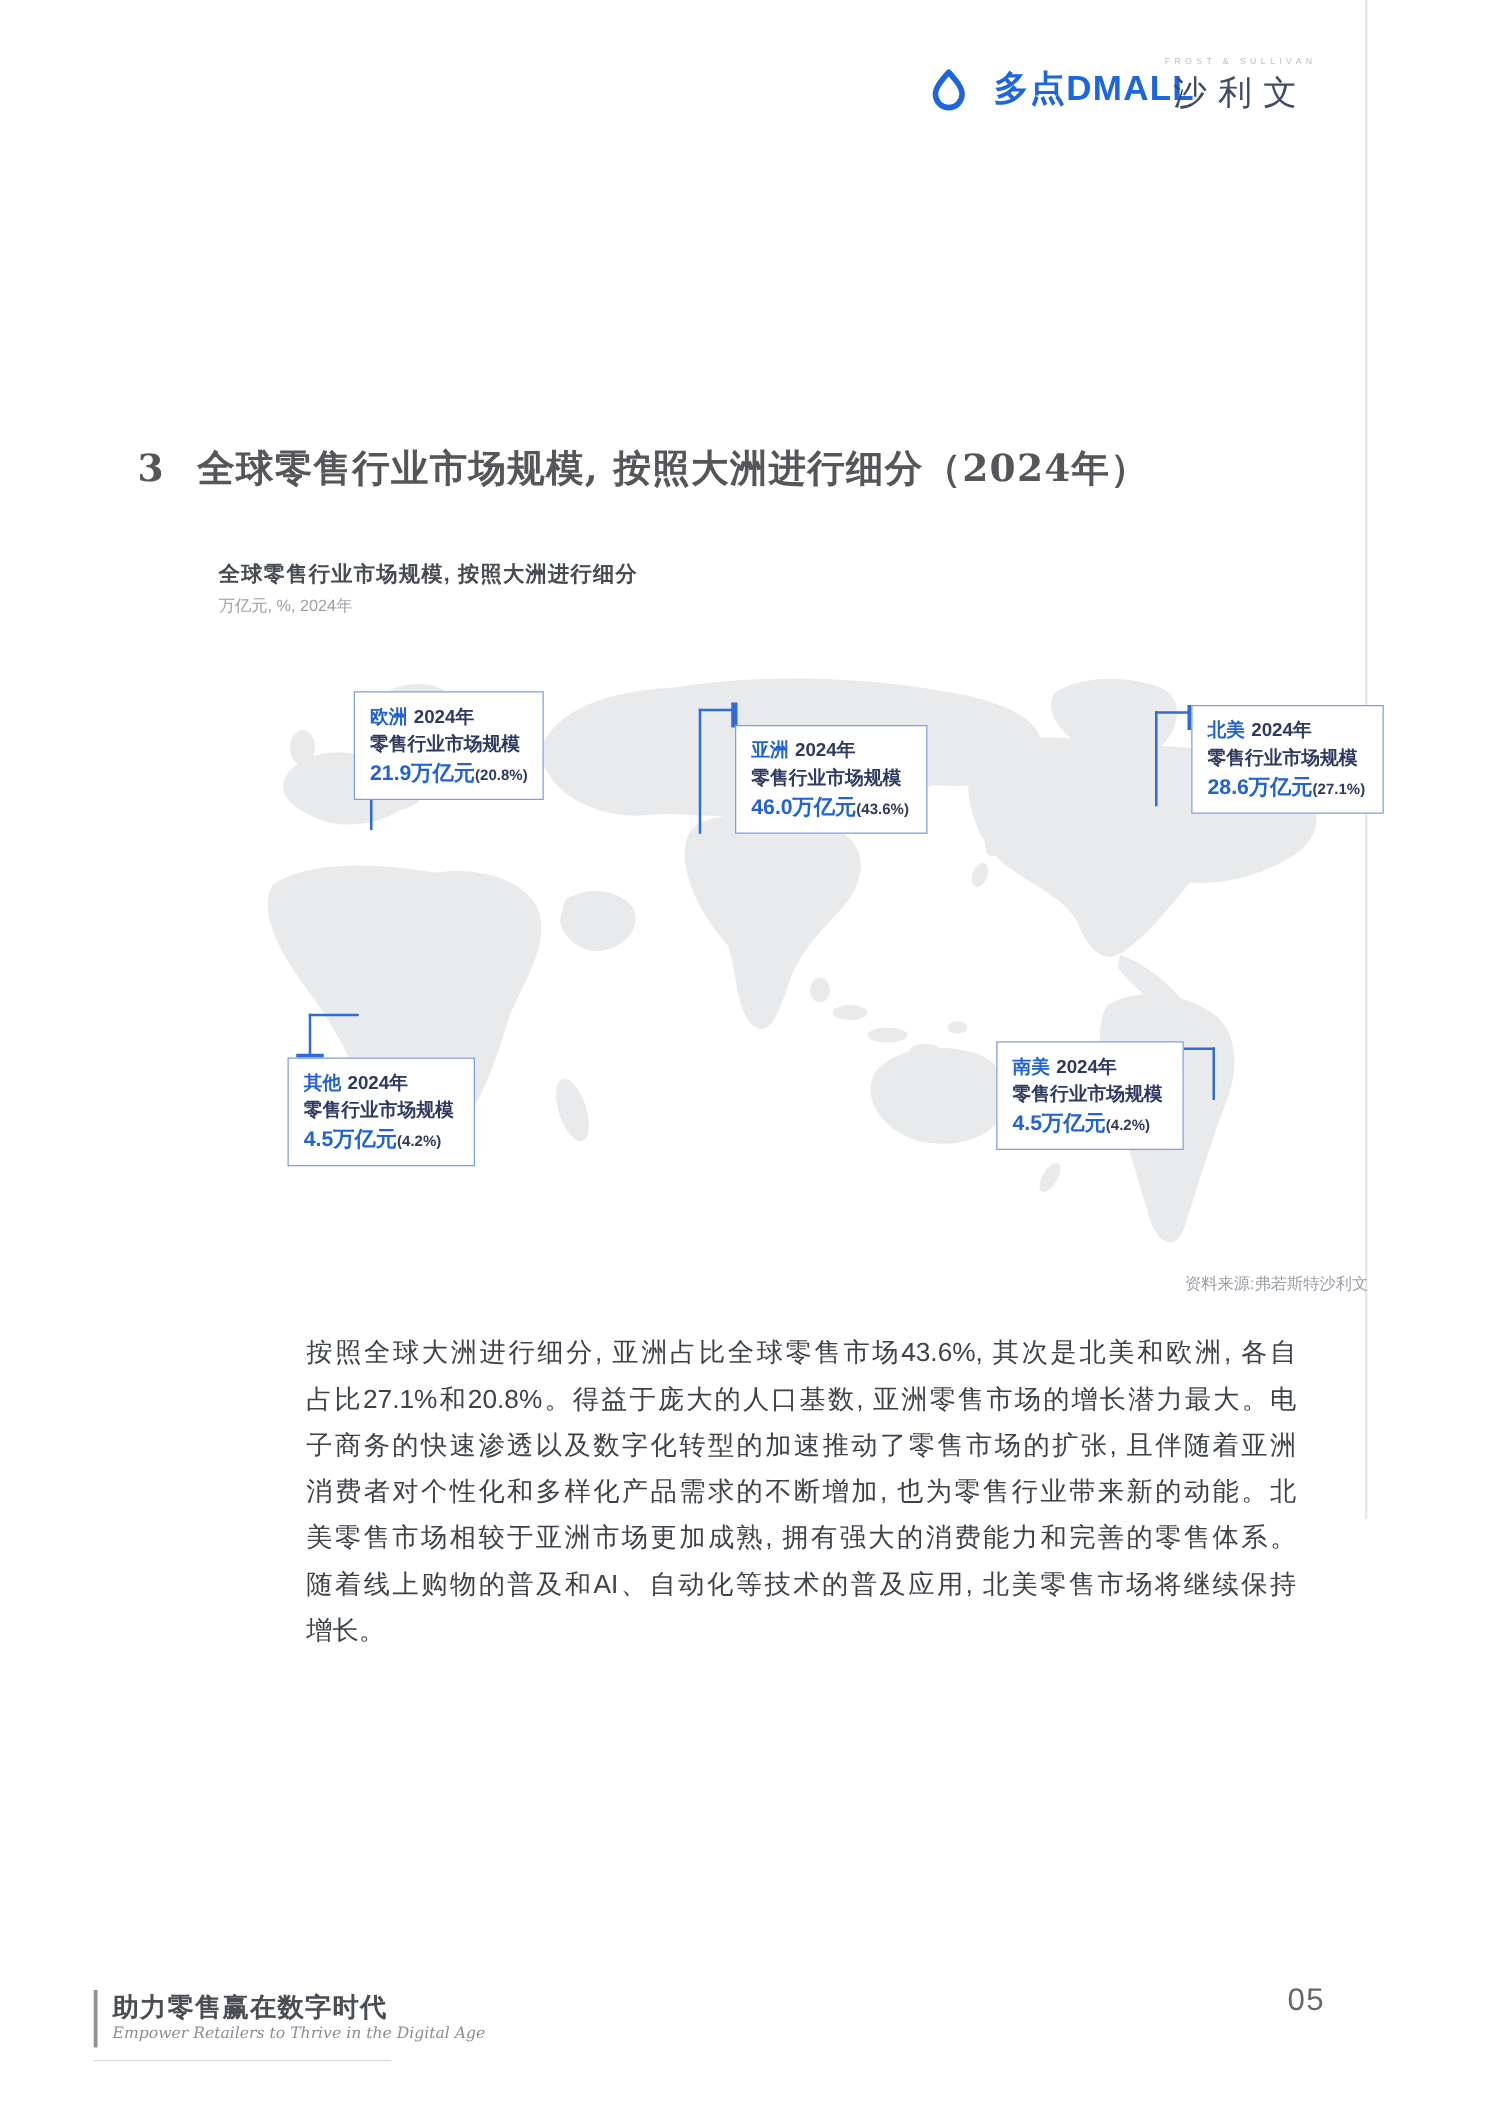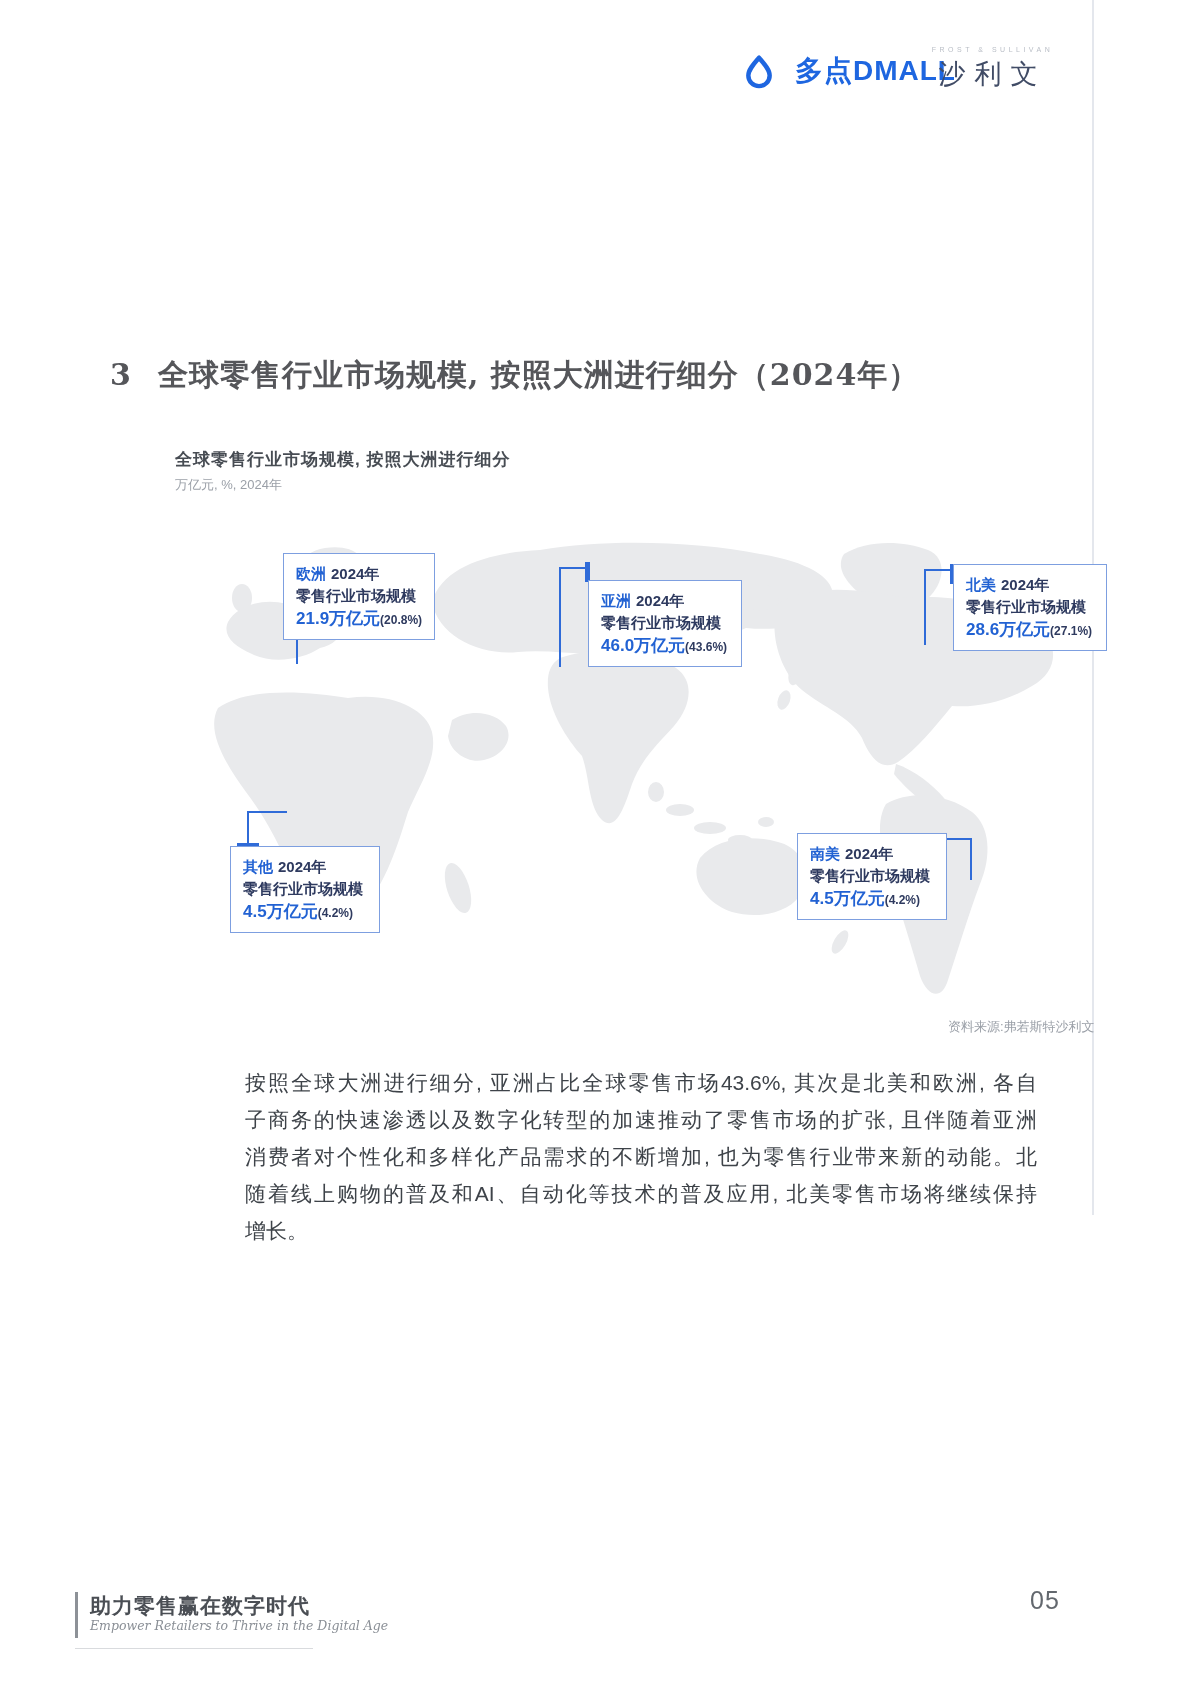--- a/index.html
+++ b/index.html
@@ -144,22 +144,24 @@
     <div><span class="value">4.5万亿元</span><span class="share">(4.2%)</span></div>
   </div>
   <div class="conn" style="left:938px;top:834px;width:5px;height:20px;"></div>
   <div class="conn" style="left:941px;top:838px;width:31px;height:2px;"></div>
   <div class="conn" style="left:970px;top:838px;width:2px;height:42px;"></div>
 
   <div class="source">资料来源:弗若斯特沙利文</div>
 
   <div class="para">
     <div class="ln">按照全球大洲进行细分, 亚洲占比全球零售市场43.6%, 其次是北美和欧洲, 各自</div>
+    <div class="ln">占比27.1%和20.8%。得益于庞大的人口基数, 亚洲零售市场的增长潜力最大。电</div>
     <div class="ln">子商务的快速渗透以及数字化转型的加速推动了零售市场的扩张, 且伴随着亚洲</div>
     <div class="ln">消费者对个性化和多样化产品需求的不断增加, 也为零售行业带来新的动能。北</div>
+    <div class="ln">美零售市场相较于亚洲市场更加成熟, 拥有强大的消费能力和完善的零售体系。</div>
     <div class="ln">随着线上购物的普及和AI、自动化等技术的普及应用, 北美零售市场将继续保持</div>
     <div class="ln last">增长。</div>
   </div>
 
   <div class="foot-bar"></div>
   <div class="foot-cn">助力零售赢在数字时代</div>
   <div class="foot-en">Empower Retailers to Thrive in the Digital Age</div>
   <div class="foot-rule"></div>
   <div class="page-num">05</div>
 

